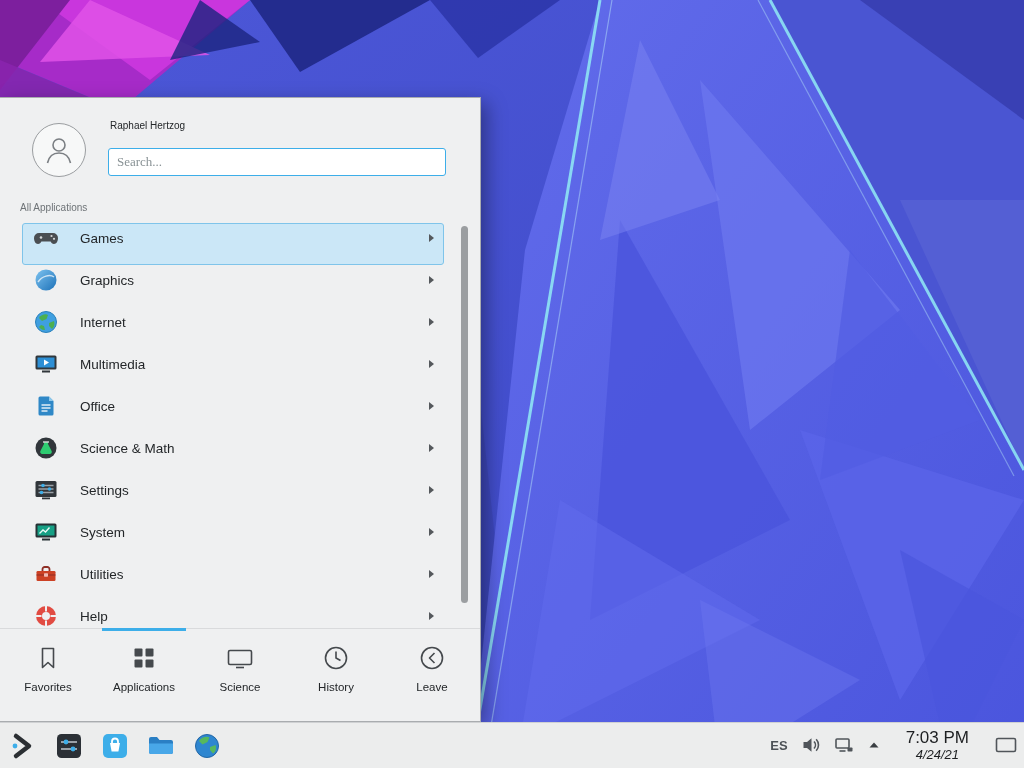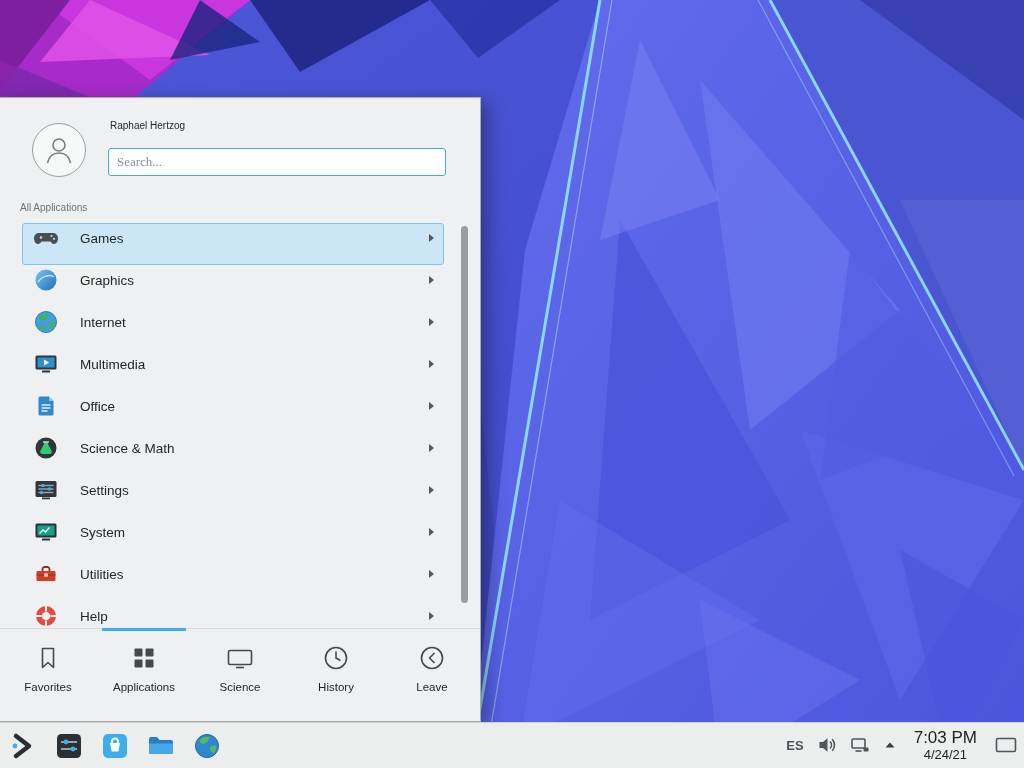--- a/index.html
+++ b/index.html
@@ -52,23 +52,23 @@
 
   
   .panel{
     position:absolute;left:0;right:0;bottom:0;height:46px;background:#eceded;
     border-top:1px solid #cfd1d3;box-sizing:border-box;display:flex;align-items:center;
   }
   .panel-left{display:flex;align-items:center;gap:16px;padding-left:8px;}
   .panel-left .p-icon{width:30px;height:30px;display:block;cursor:default;}
   .panel-right{margin-left:auto;display:flex;align-items:center;gap:13px;padding-right:6px;}
   .kbd-layout{font-size:13px;font-weight:700;color:#4d5257;}
-  .clock{display:flex;flex-direction:column;align-items:center;line-height:1.15;margin:0 4px;justify-content:flex-end;}
+  .clock{display:flex;flex-direction:column;align-items:center;line-height:1.15;margin:0 12px;justify-content:flex-end;}
   .clock-time{font-size:17px;color:#1d1f21;}
-  .clock-date{font-size:13px;color:#1d1f21;}
+  .clock-date{font-size:13px;color:#1d1f21;font-style:italic;}
   .tray-icon{display:block;}
 </style>
 </head>
 <body>
 
 <div class="screen">
 
   <svg class="wallpaper" viewBox="0 0 1024 768" preserveAspectRatio="none">
     <defs>
       <linearGradient id="bgg" x1="0" y1="0" x2="1" y2="1">

